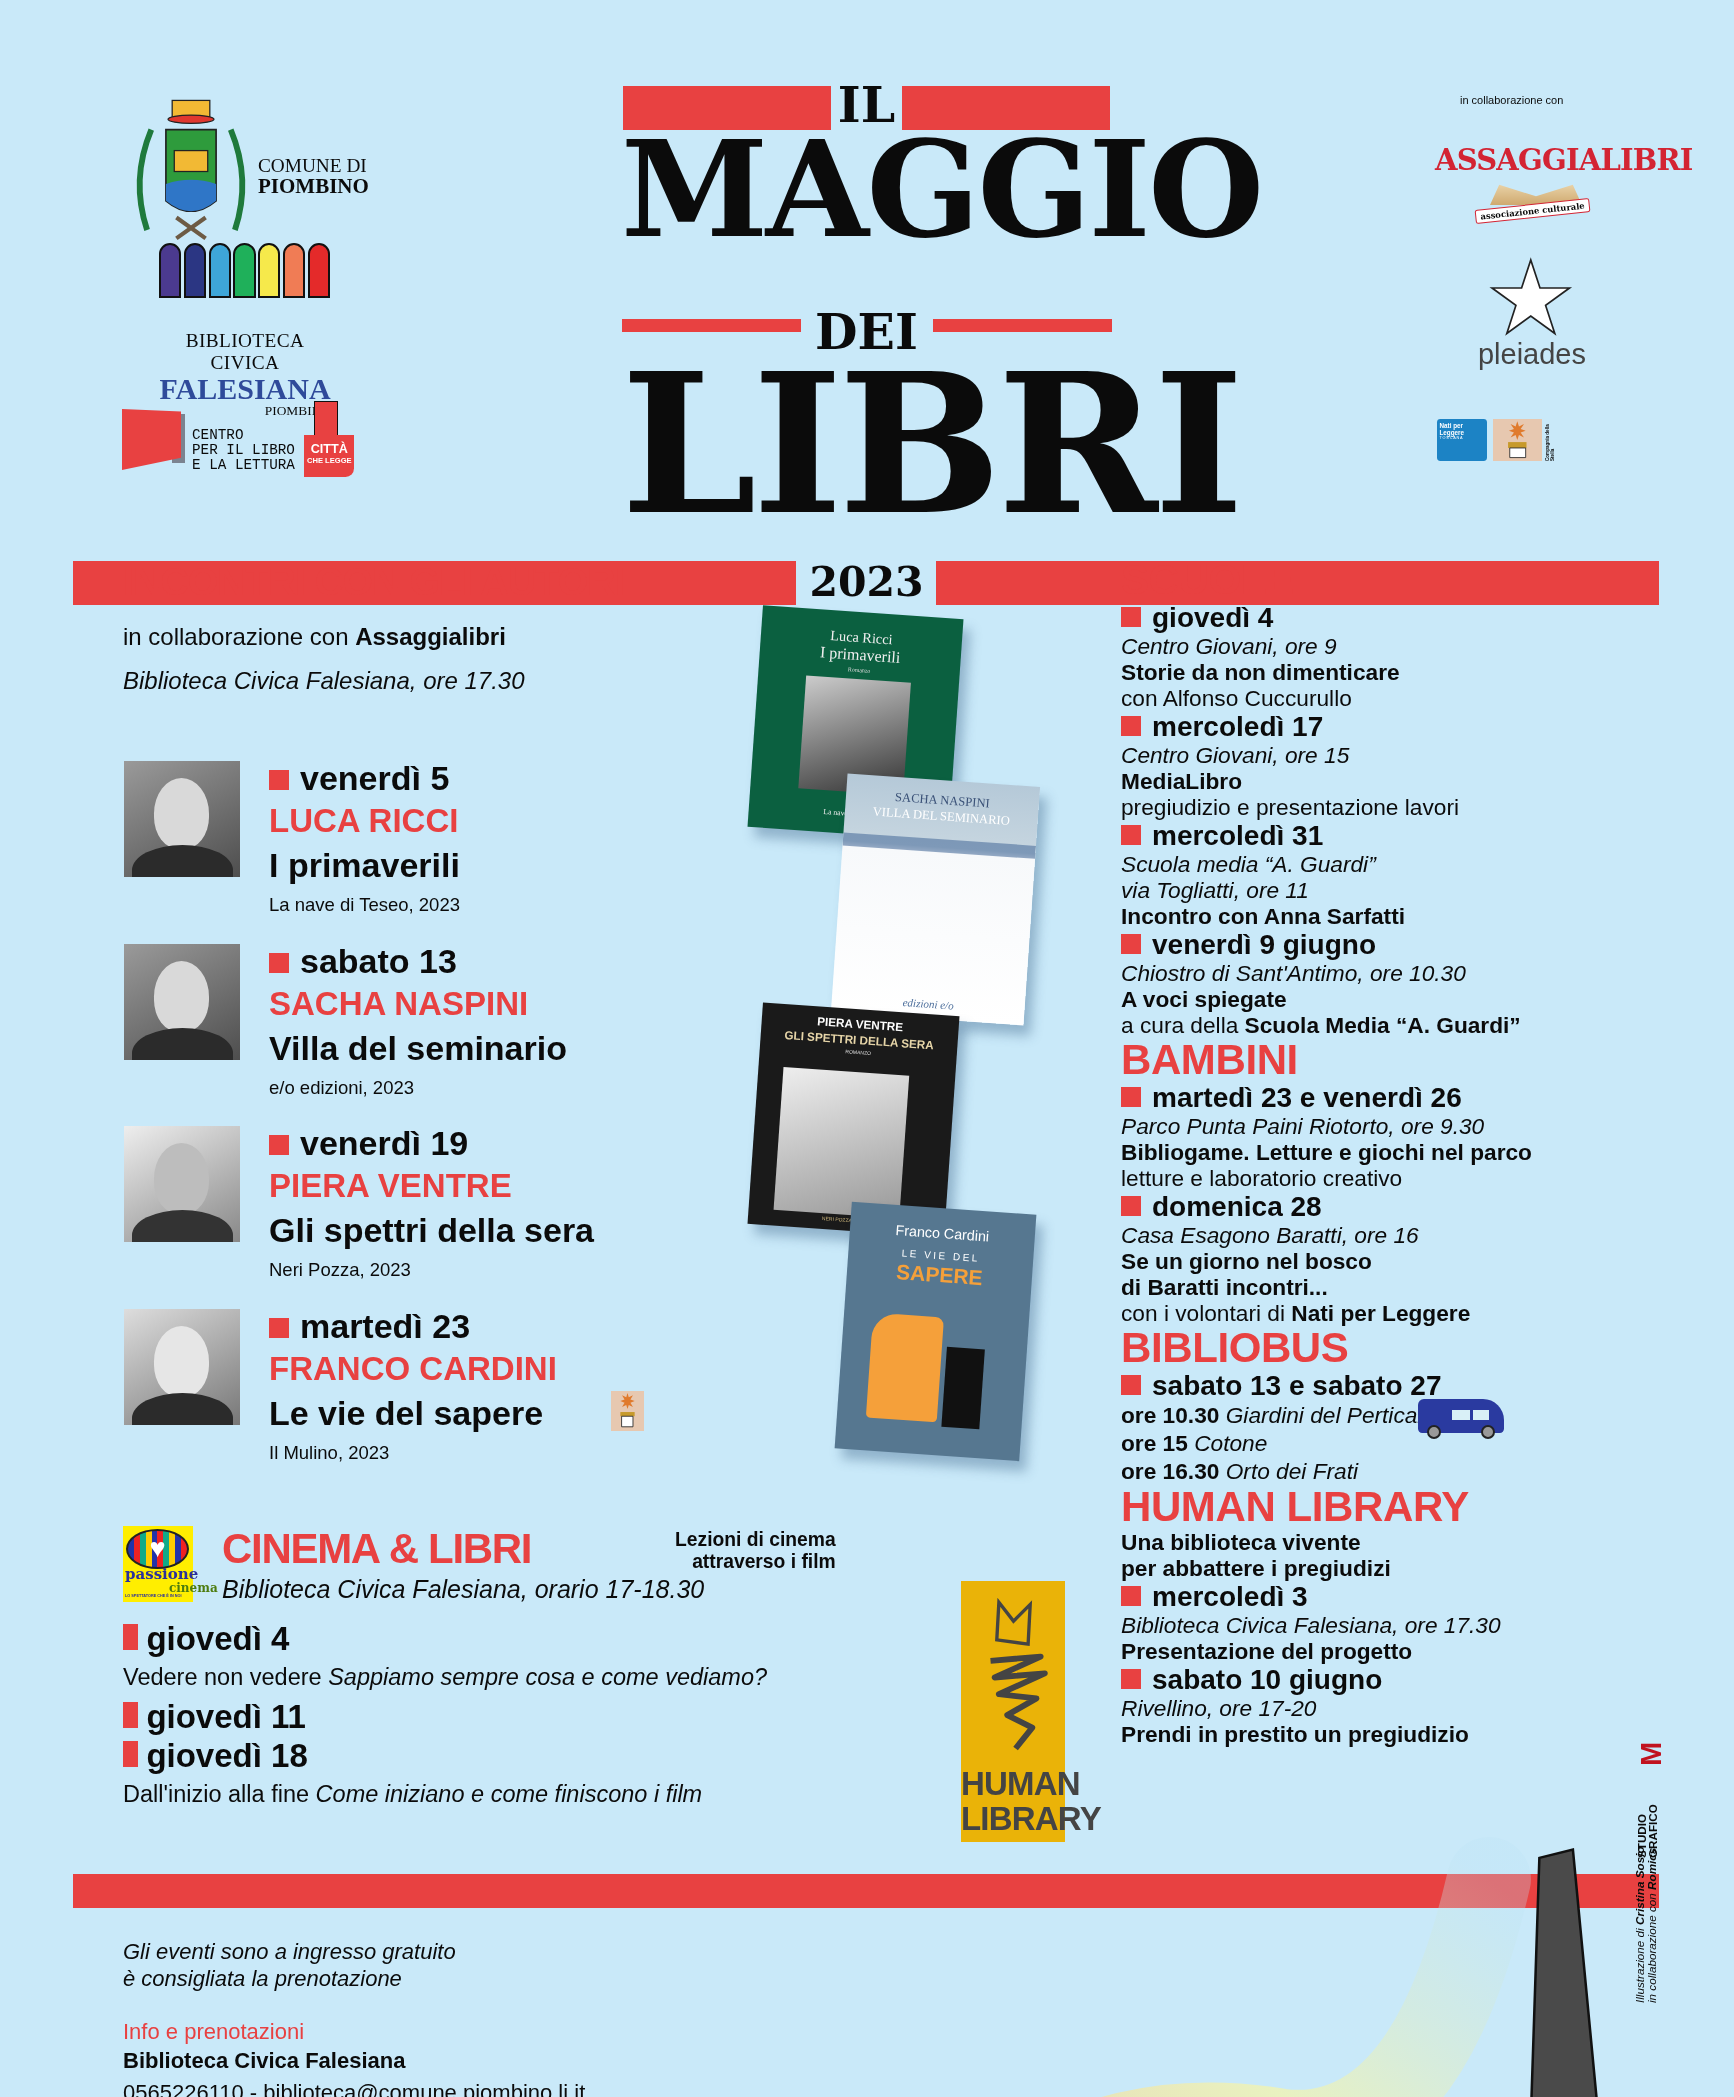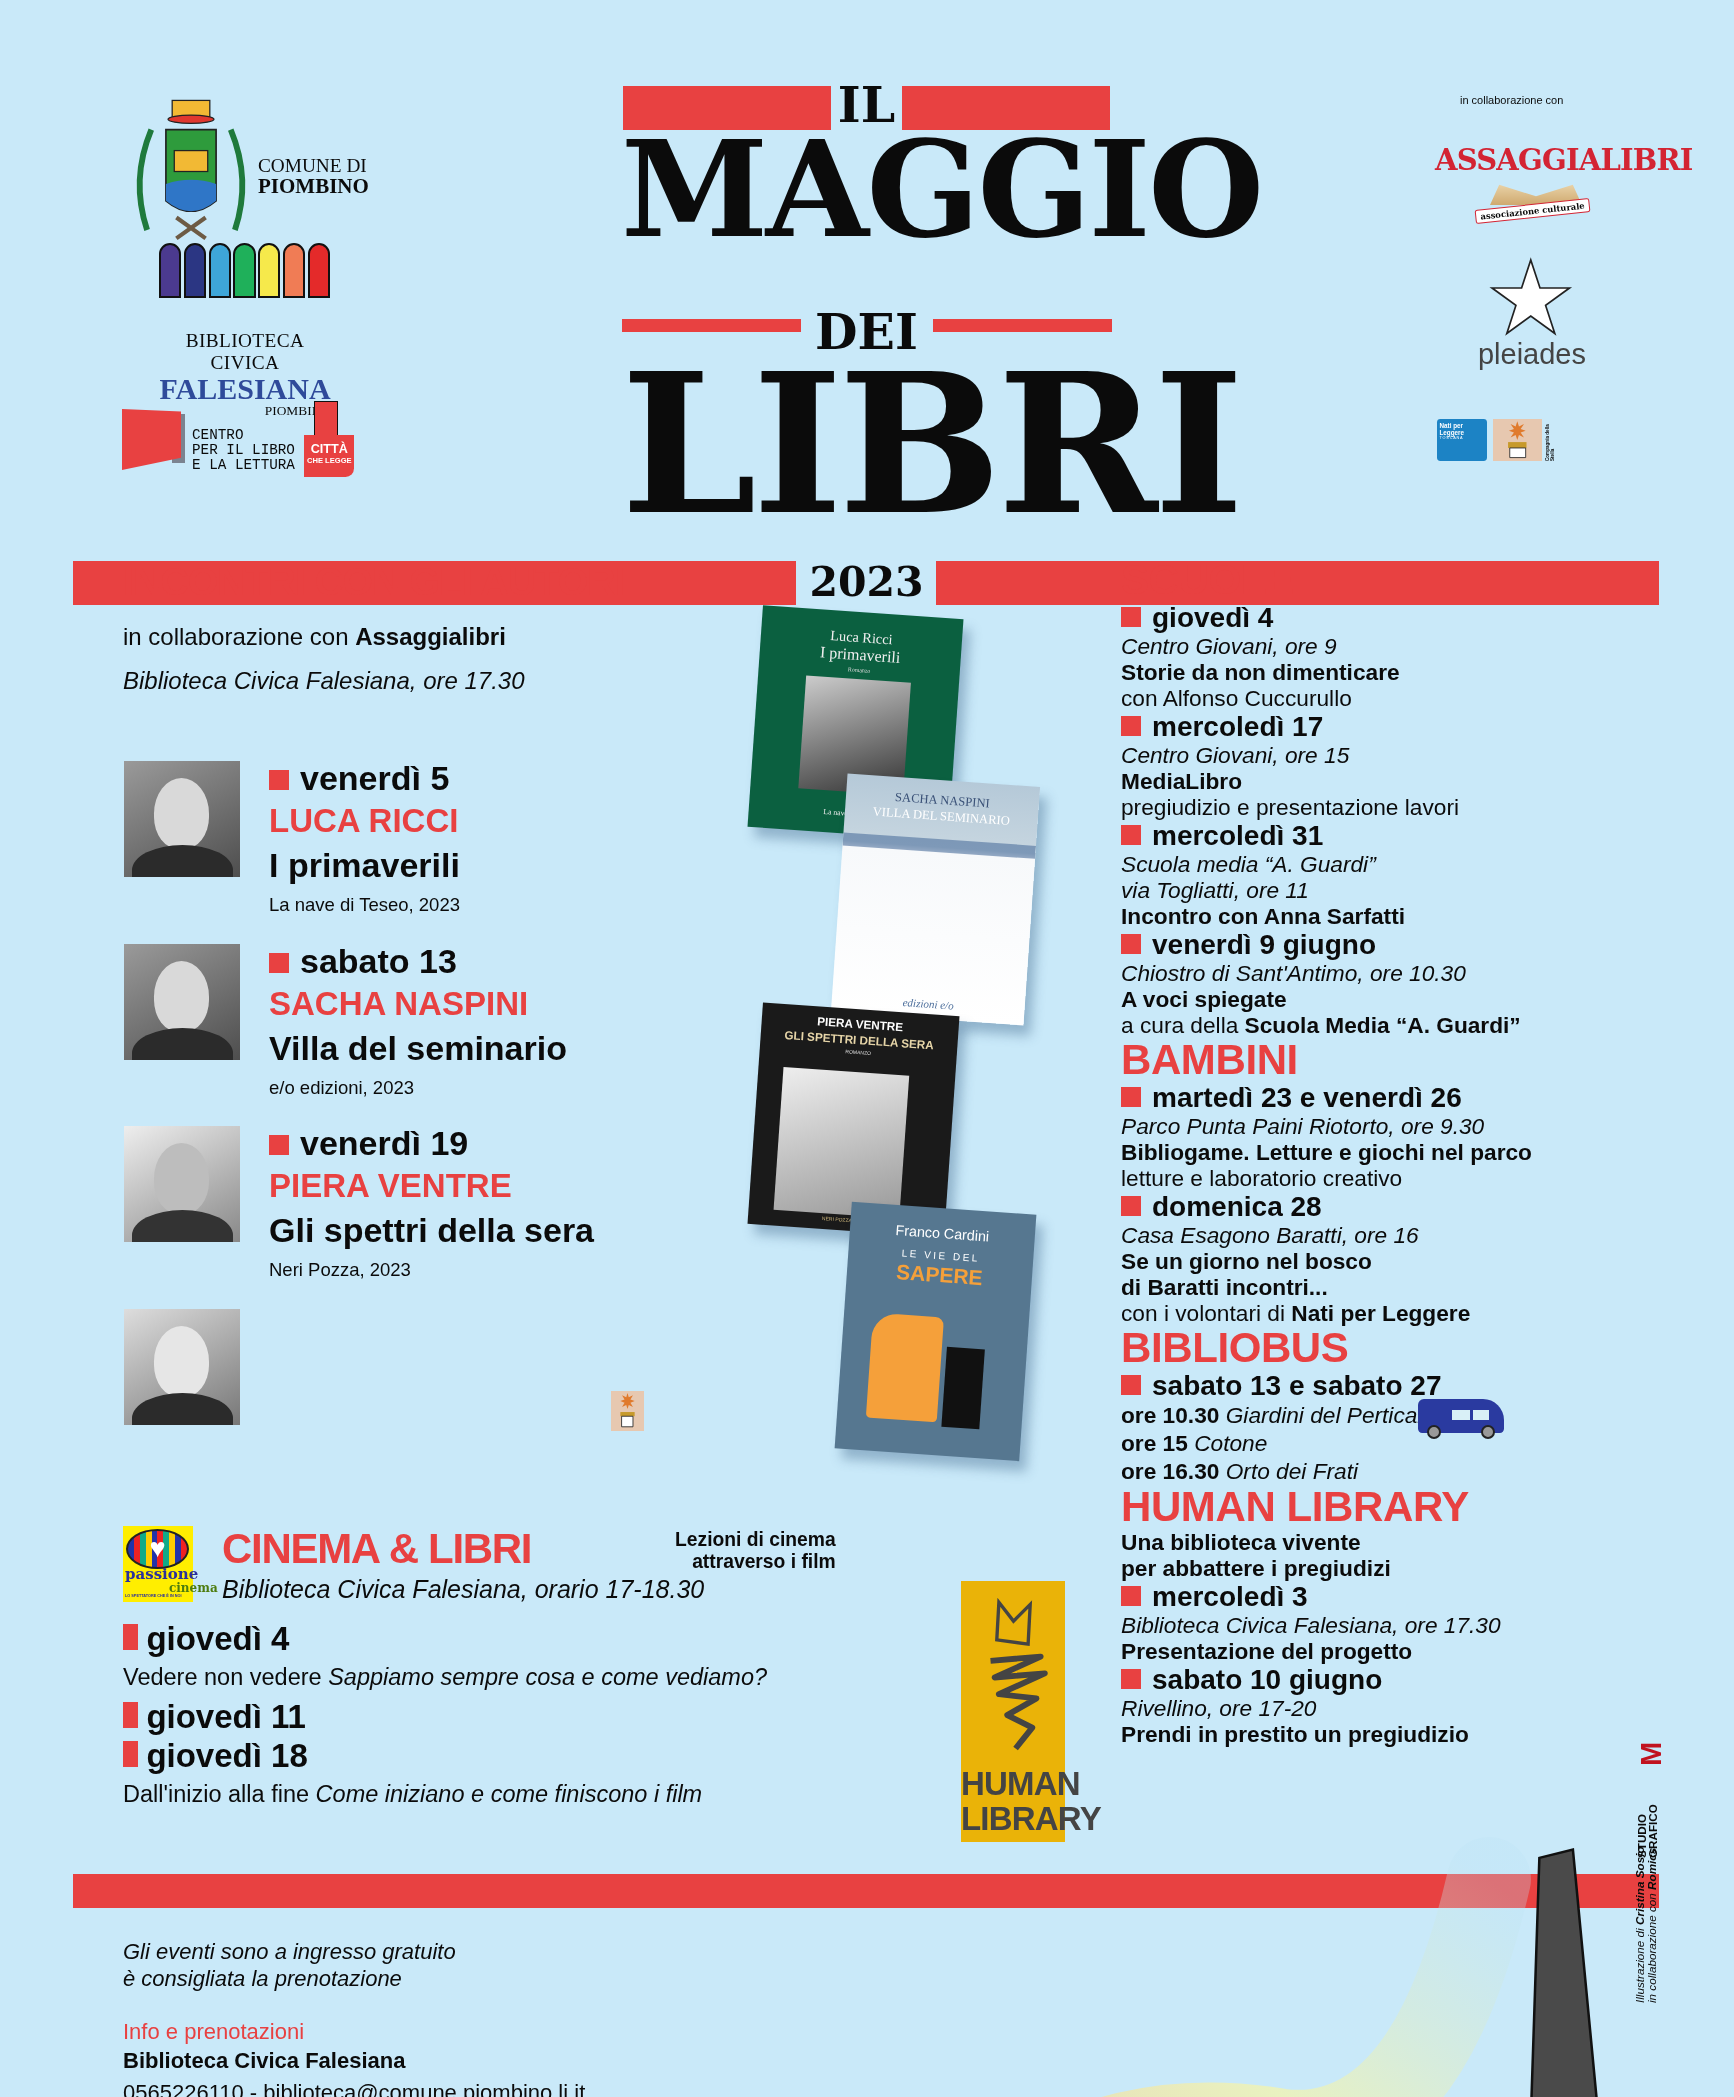--- a/index.html
+++ b/index.html
@@ -260,20 +260,26 @@
     <div class="name">PIERA VENTRE</div>
     <div class="book">Gli spettri della sera</div>
     <div class="pub">Neri Pozza, 2023</div>
   </div>
 </div>
 <div class="author" style="top:1309px">
   <div class="photo" style="background:linear-gradient(150deg,#ddd,#777)">
       <div class="head" style="background:#e6e6e6"></div>
       <div class="body"></div>
     </div>
+  <div class="info">
+    <div class="day"><span class="sq"></span><span>martedì 23</span></div>
+    <div class="name">FRANCO CARDINI</div>
+    <div class="book">Le vie del sapere</div>
+    <div class="pub">Il Mulino, 2023</div>
+  </div>
 </div>
 <svg class="abs stella-small" viewBox="0 0 78 95">
   <polygon points="39,5 42,15 52,10 46,20 56,24 46,28 52,38 42,33 39,43 36,33 26,38 32,28 22,24 32,20 26,10 36,15" fill="#e07a2c"></polygon>
   <rect x="22" y="50" width="34" height="10" fill="#c79a2b"></rect>
   <path d="M25 60 H52 V85 H25 Z" fill="#fff" stroke="#222" stroke-width="2"></path>
 </svg>
 
 <div class="cover" style="left:755px;top:612px;width:201px;height:222px;background:#0b6040;transform:rotate(4deg)">
   <div class="t" style="top:17px;font-family:'Liberation Serif',serif;color:#eee;font-size:14.3px">Luca Ricci</div>
   <div class="t" style="top:34px;font-family:'Liberation Serif',serif;color:#eee;font-size:16px">I primaverili</div>

